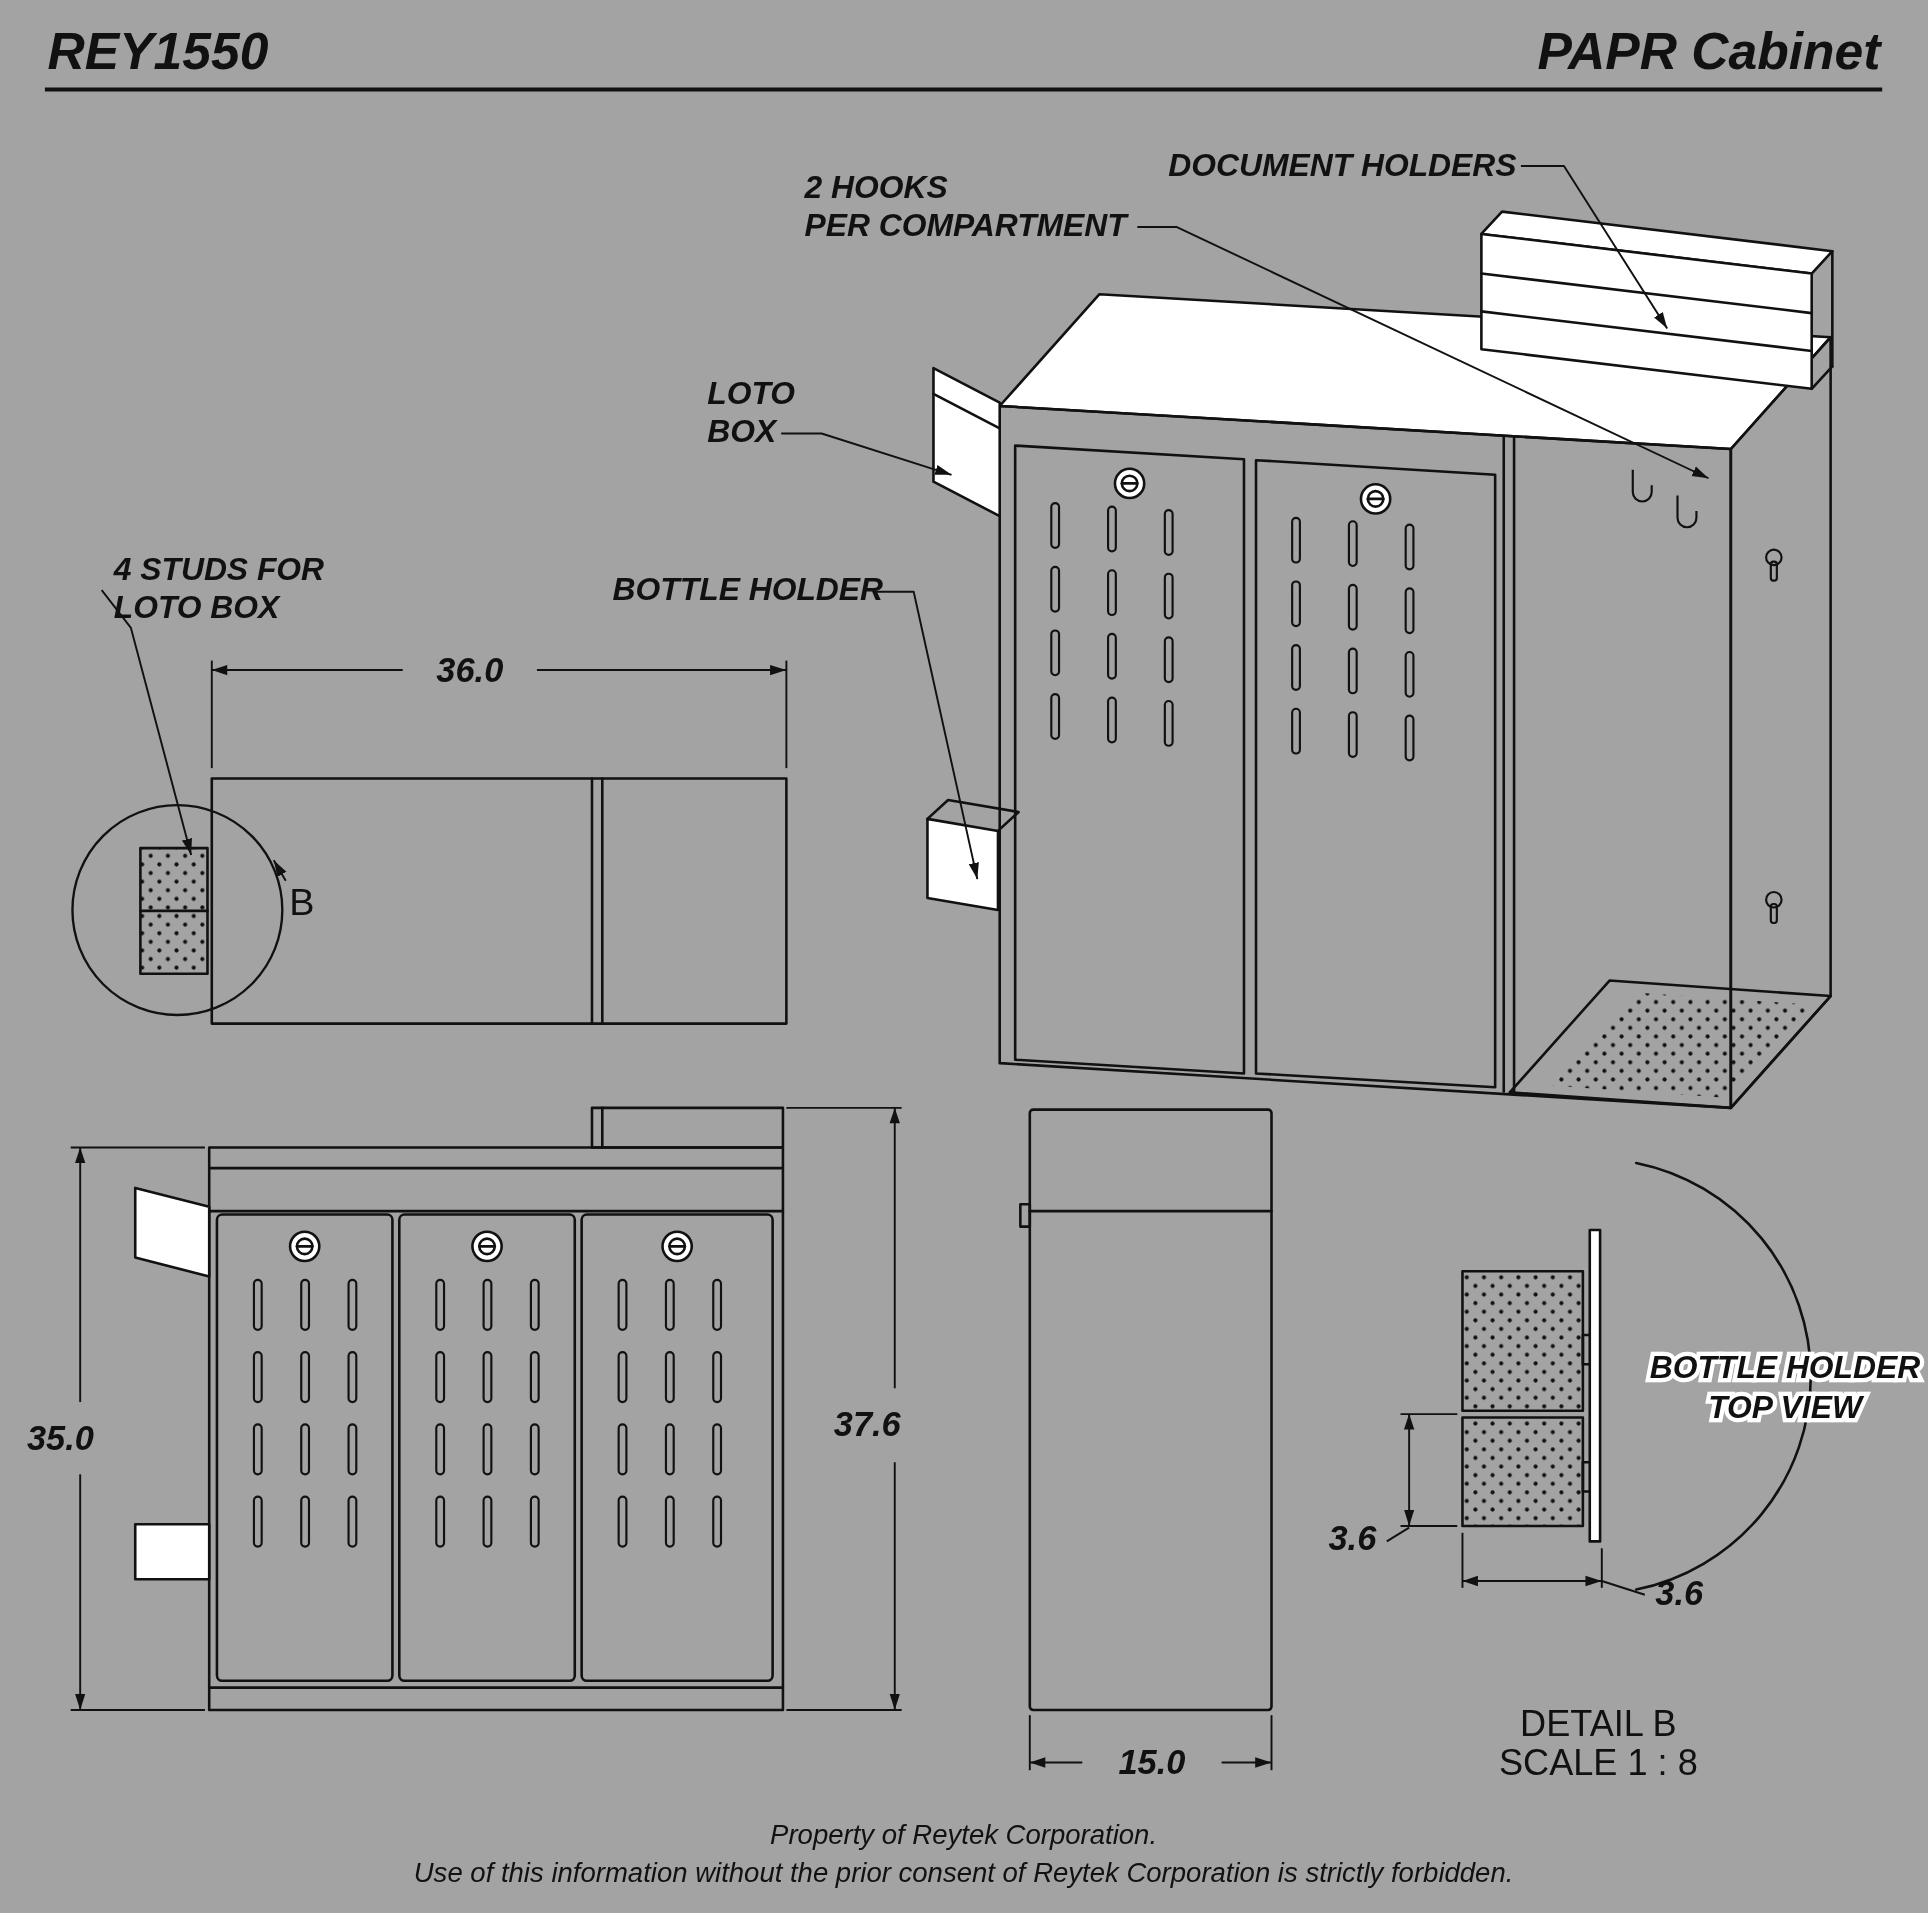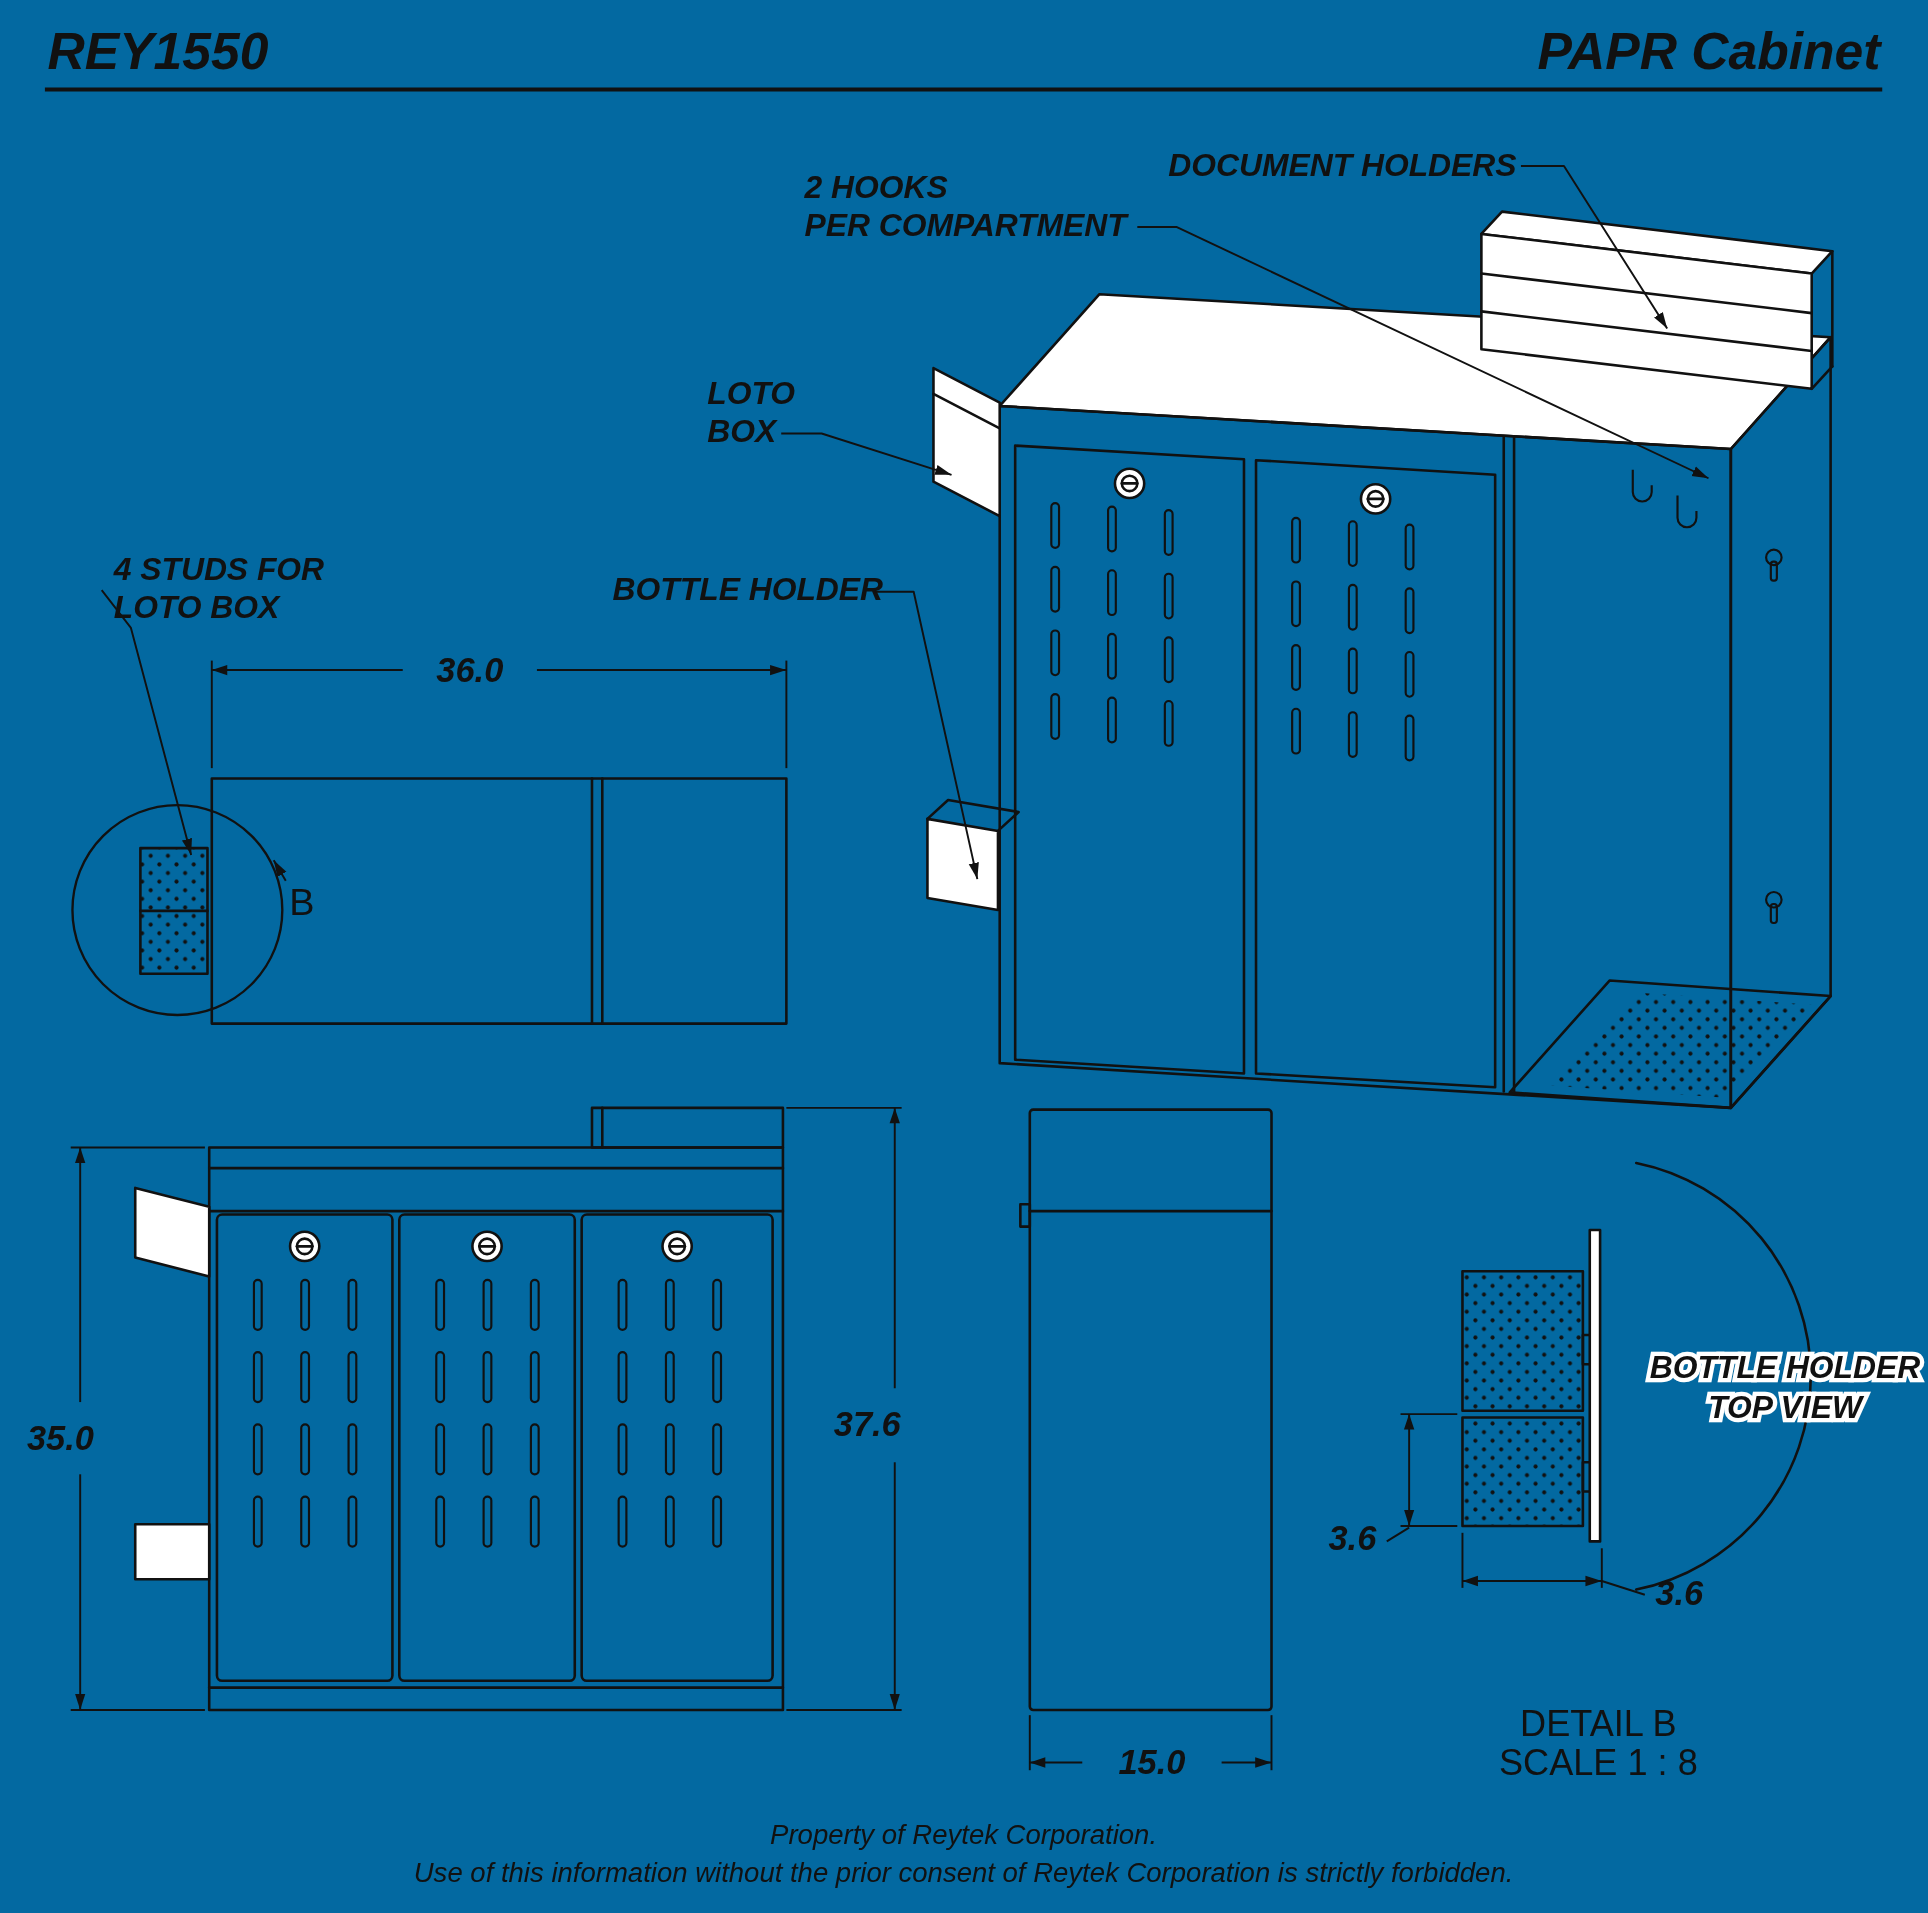--- a/index.html
+++ b/index.html
@@ -1,16 +1,16 @@
 <!DOCTYPE html>
 <html style="font-size:13.8px"><head>
 <meta charset="utf-8">
 <style>
   html,body{margin:0;padding:0;background:#ffffff;}
-  .sheet{width:1928px;height:1913px;position:relative;background:#0369a1;}
+  .sheet{width:1928px;height:1913px;position:relative;background:#a3a3a3;}
   svg{display:block;}
   text{fill:#111111;font-family:"Liberation Sans",sans-serif;}
   .t-head{font-size:60px;font-style:italic;font-weight:bold;}
   .t-call{font-size:37px;font-style:italic;font-weight:600;}
   .t-dim{font-size:40px;font-style:italic;font-weight:600;}
   .t-detail{font-size:42px;font-weight:400;}
   .t-b{font-size:44px;font-weight:400;}
   .t-foot{font-size:32px;font-style:italic;}
   .ln{stroke:#111111;stroke-width:3;fill:none;stroke-linejoin:round;stroke-linecap:round;}
   .lnthick{stroke:#111111;stroke-width:4.5;fill:none;}

